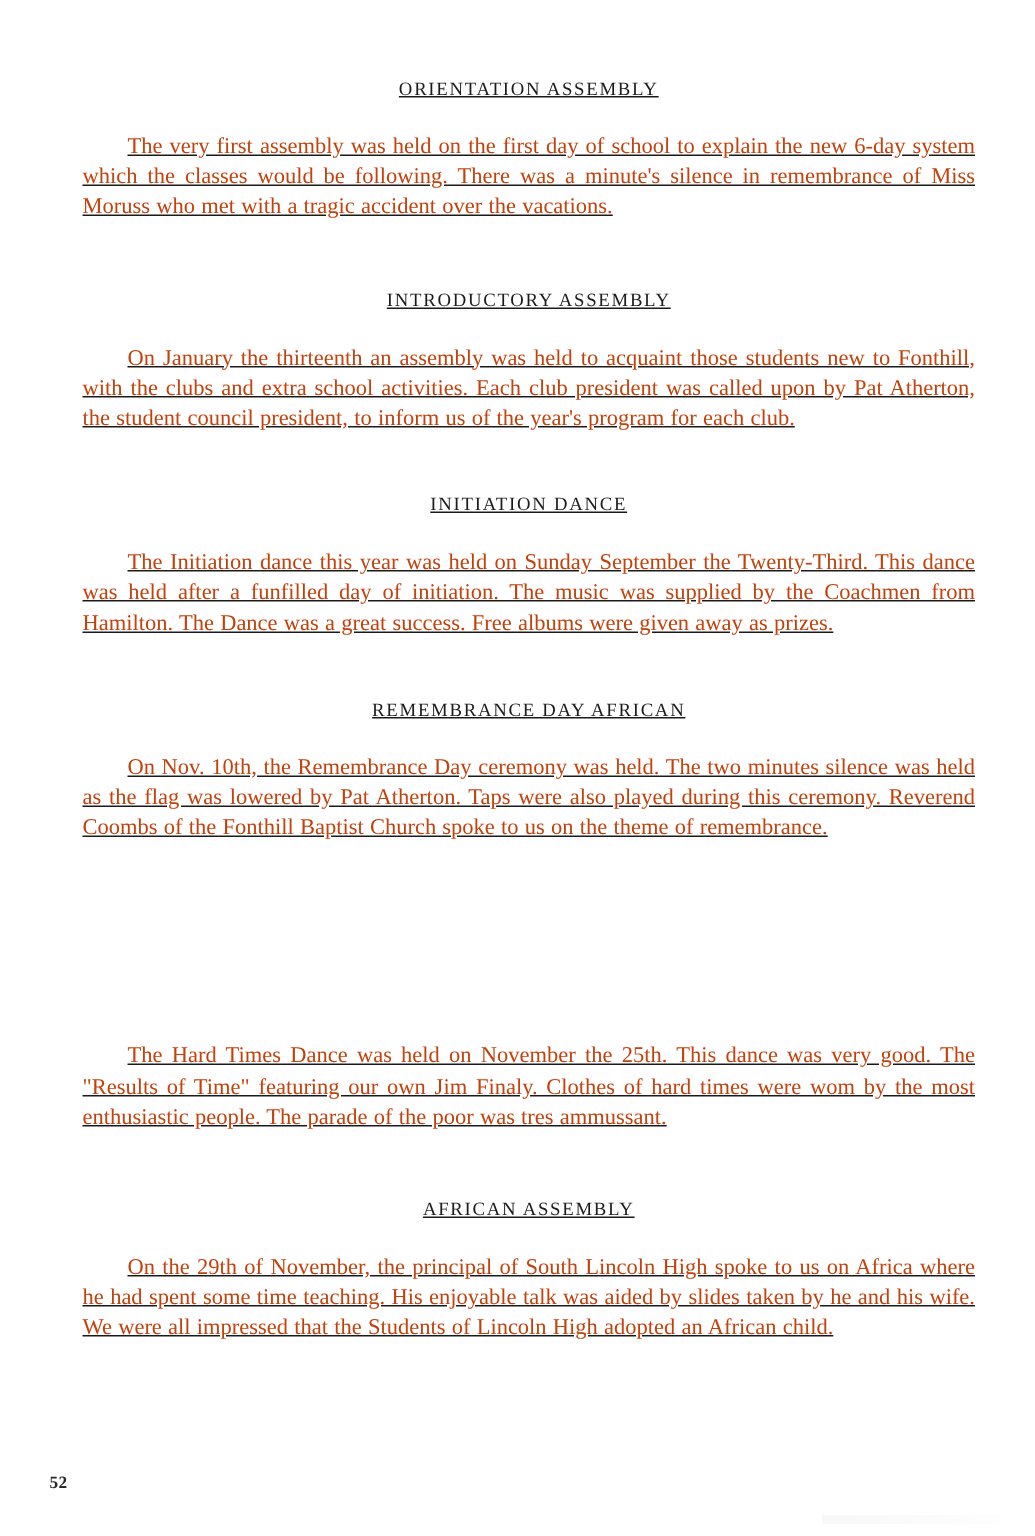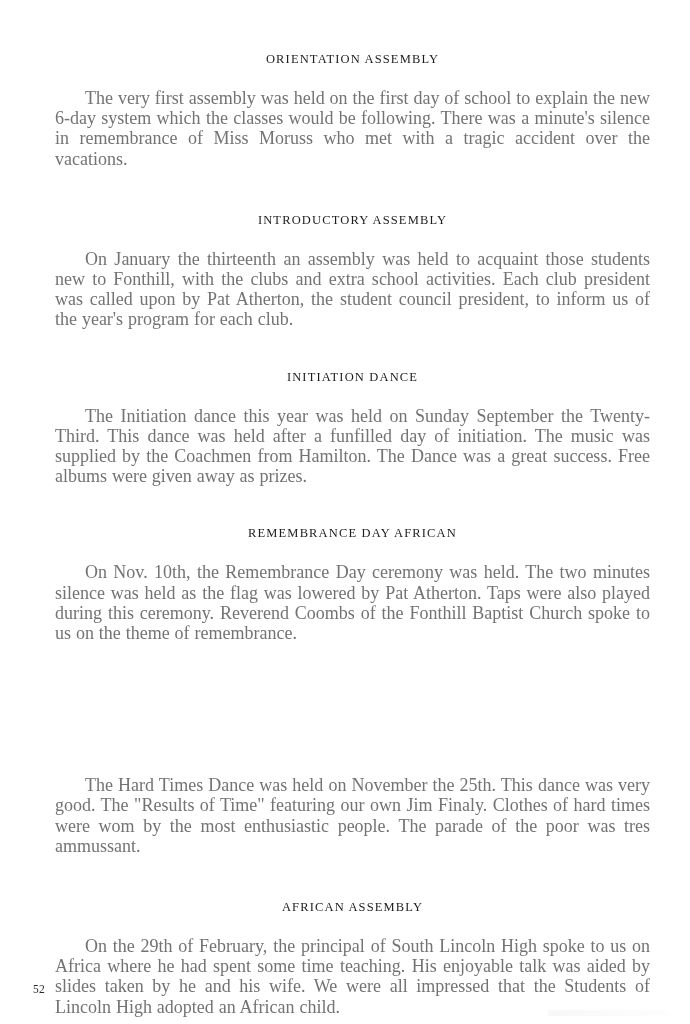--- a/index.html
+++ b/index.html
@@ -17,58 +17,59 @@
     overflow: hidden;
     font-family: "Liberation Serif", "DejaVu Serif", serif;
     color: #1a1a1a;
     box-sizing: border-box;
   }
   .content {
     position: absolute;
     left: 55px;
     top: 52px;
     width: 595px;
+    text-decoration: underline;
   }
   .section {
     margin-bottom: 0;
   }
   .section-heading {
     text-align: center;
     font-size: 12.5px;
     letter-spacing: 1.15px;
     font-weight: 400;
     color: #1c1c1c;
     margin: 0;
     padding: 0;
     line-height: 14px;
     -webkit-font-smoothing: antialiased;
   }
   .section-body {
-    font-size: 18px;
+    font-size: 15px;
     line-height: 20.2px;
     text-align: justify;
     text-justify: inter-word;
-    color: #737373;
+    color: #c2410c;
     margin: 0;
     padding: 0;
     text-indent: 30px;
     word-spacing: 0.4px;
   }
   
   .gap-heading-to-body { height: 22px; }
   .gap-section { height: 40px; }
   .gap-section-tall { height: 44px; }
 
   .page-number {
     position: absolute;
     left: 33px;
     top: 983px;
     font-family: "Liberation Serif", "DejaVu Serif", serif;
     font-size: 11.5px;
-    font-weight: 400;
+    font-weight: 700;
     color: #2a2a2a;
     letter-spacing: 0.2px;
   }
   .scan-artifact {
     position: absolute;
     right: 22px;
     bottom: 8px;
     width: 120px;
     height: 6px;
     background: linear-gradient(90deg, rgba(180,180,180,0.10), rgba(210,210,210,0.04));
@@ -123,21 +124,21 @@
     <div class="section">
       <div class="gap-heading-to-body"></div>
       <div class="section-body">The Hard Times Dance was held on November the 25th.  This dance was very good.  The "Results of Time" featuring our own Jim Finaly.  Clothes of hard times were wom by the most enthusiastic people.  The parade of the poor was tres ammussant.</div>
     </div>
 
     <div class="gap-section-tall"></div>
 
     <div class="section">
       <div class="section-heading">AFRICAN ASSEMBLY</div>
       <div class="gap-heading-to-body"></div>
-      <div class="section-body">On the 29th of February, the principal of South Lincoln High spoke to us on Africa where he had spent some time teaching.  His enjoyable talk was aided by slides taken by he and his wife.  We were all impressed that the Students of Lincoln High adopted an African child.</div>
+      <div class="section-body">On the 29th of November, the principal of South Lincoln High spoke to us on Africa where he had spent some time teaching.  His enjoyable talk was aided by slides taken by he and his wife.  We were all impressed that the Students of Lincoln High adopted an African child.</div>
     </div>
 
   </div>
 
   <div class="page-number">52</div>
   <div class="scan-artifact"></div>
 
 </div>
 
 </body></html>

